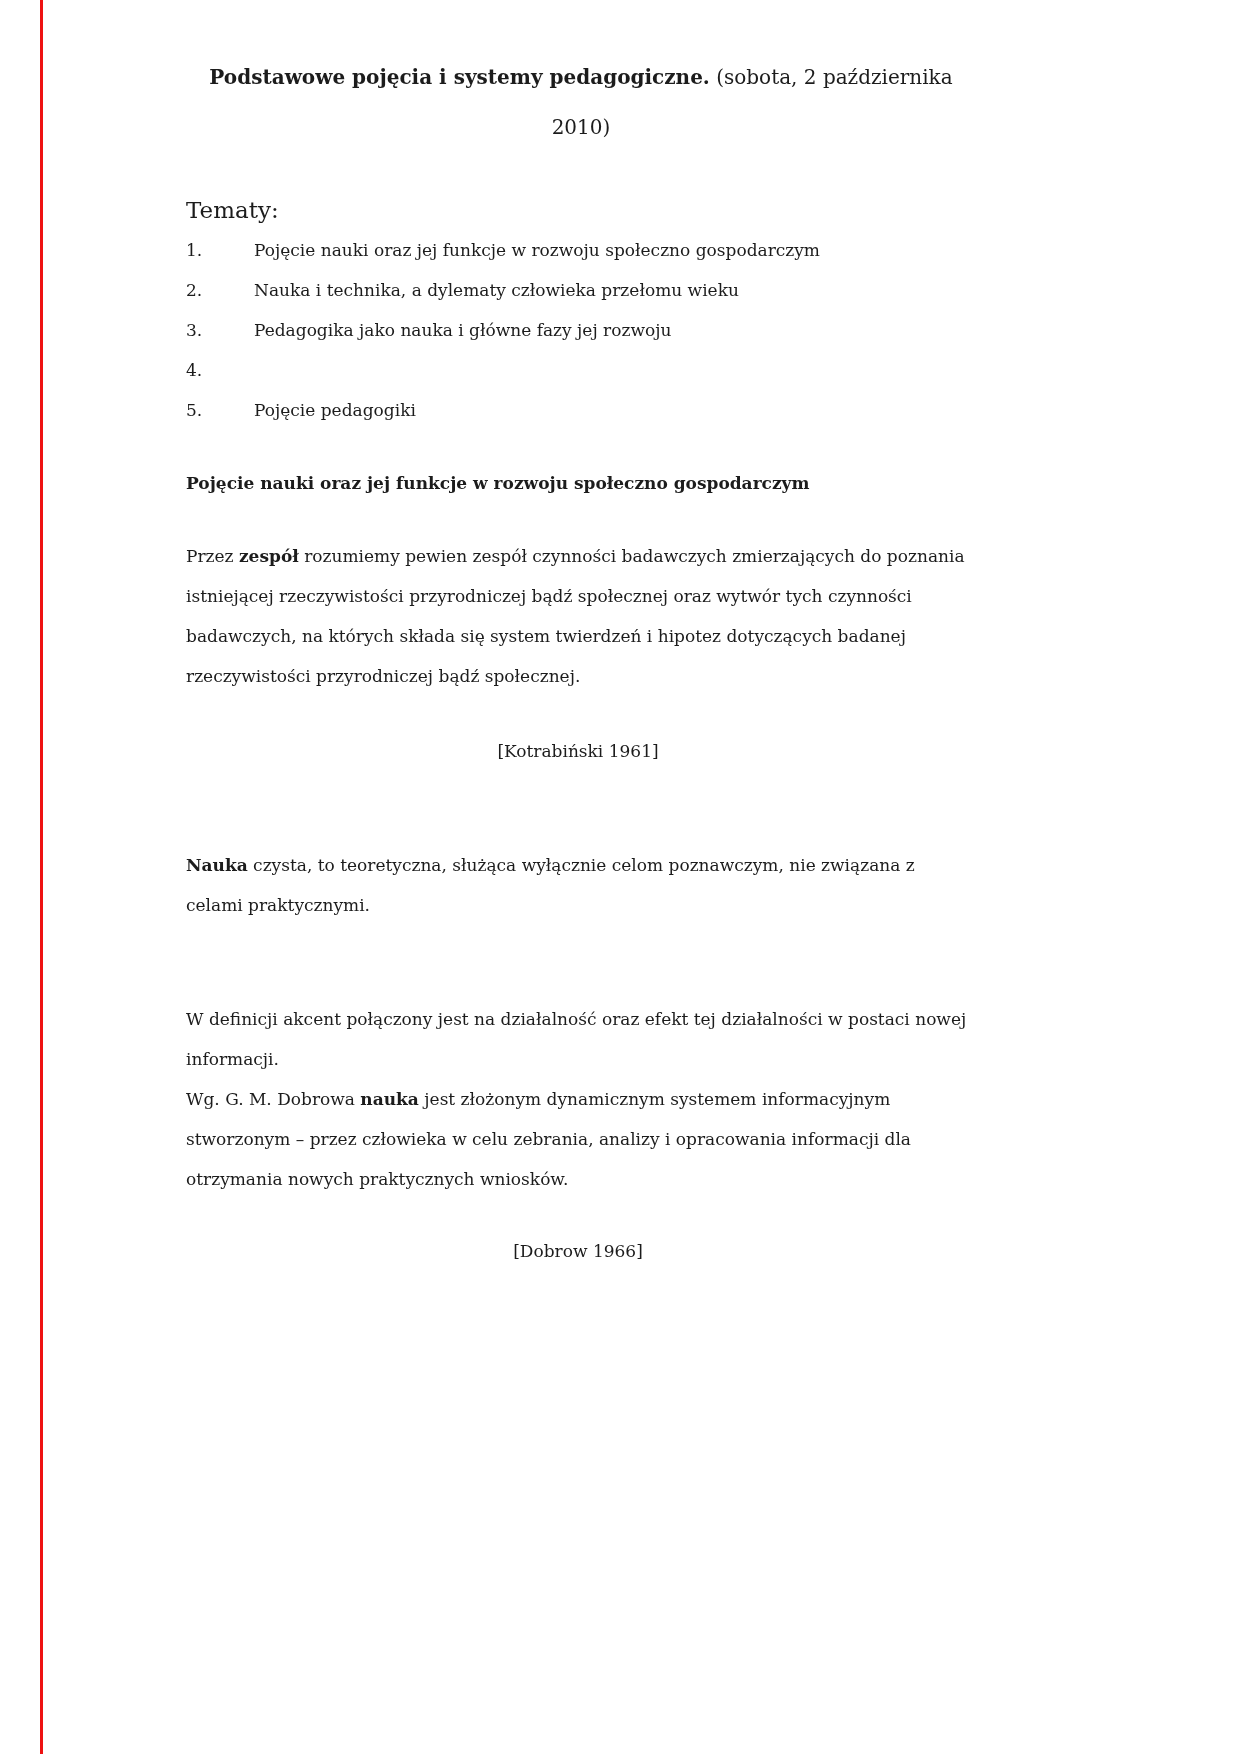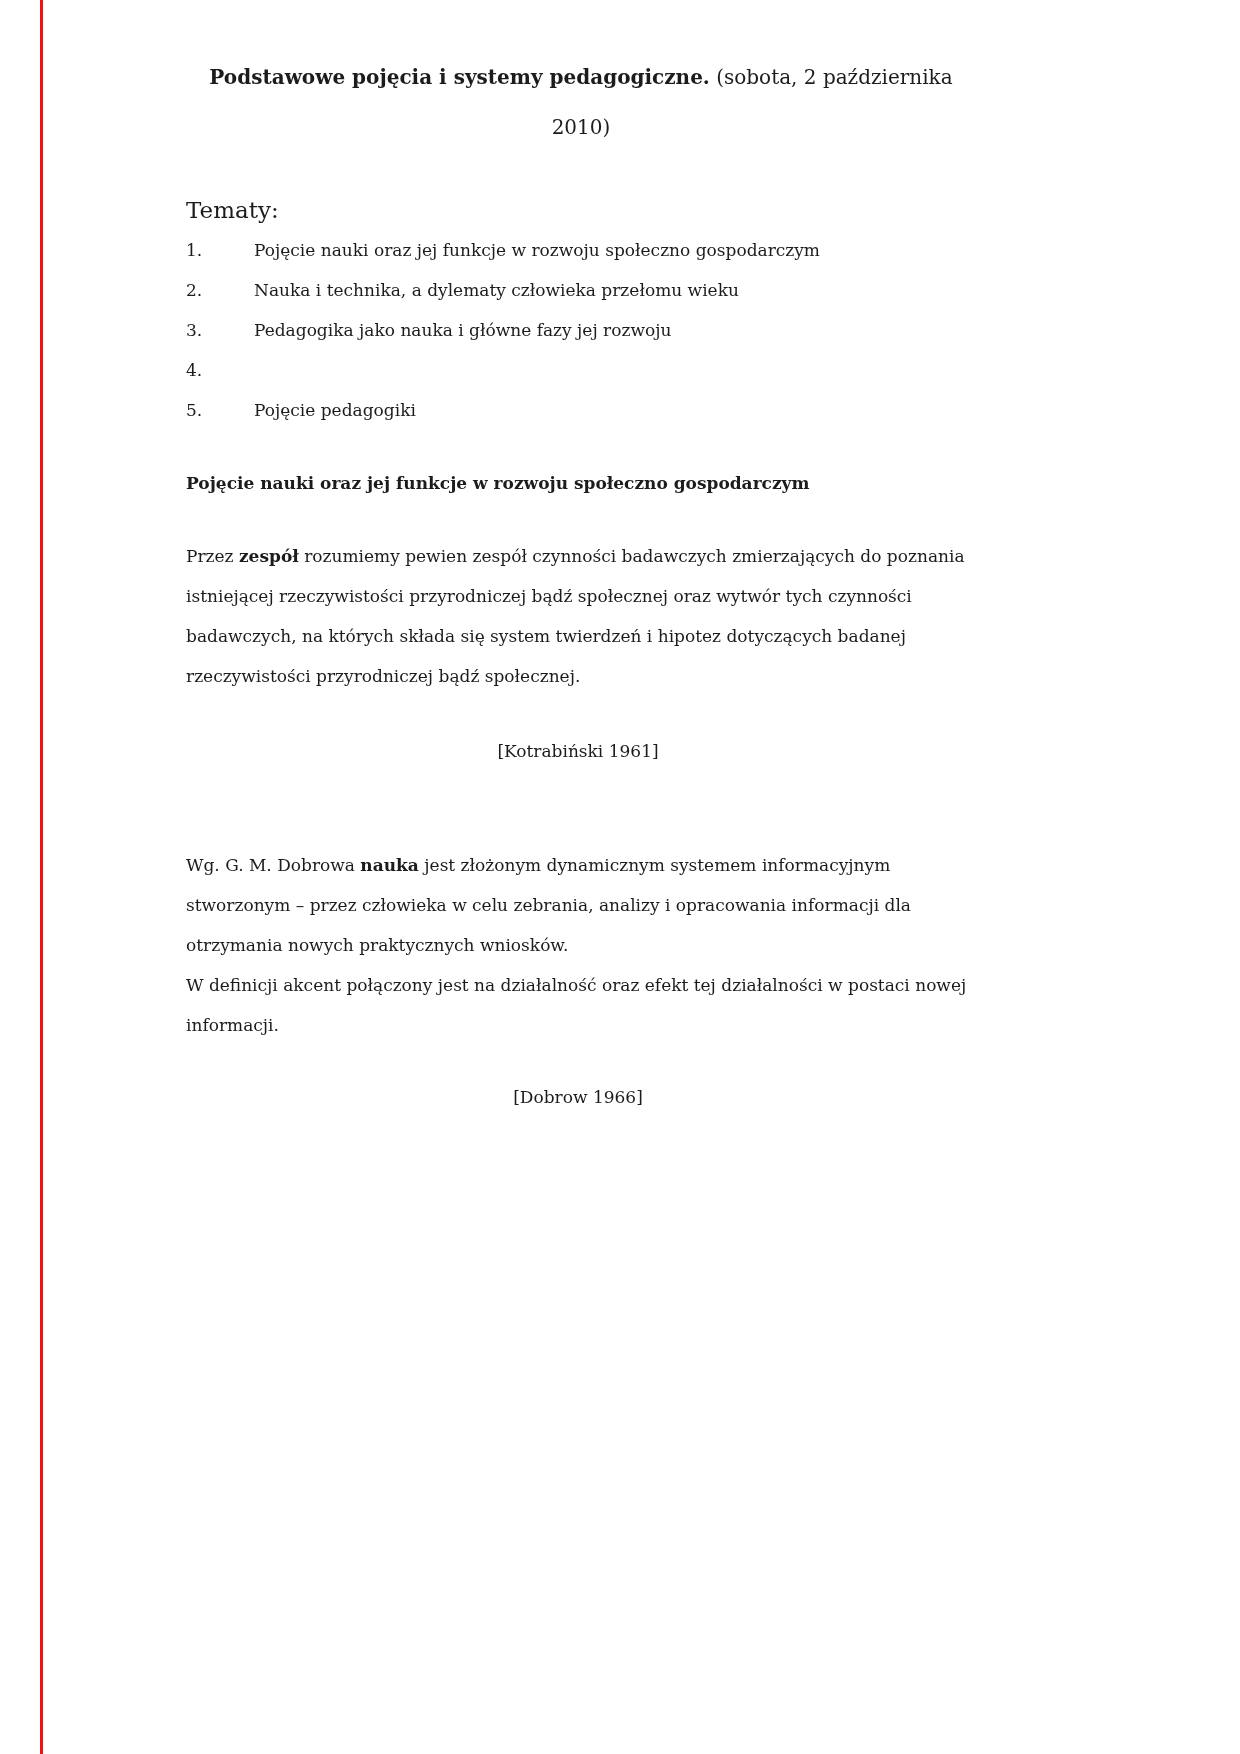--- a/index.html
+++ b/index.html
@@ -93,22 +93,23 @@
       <span>Pojęcie pedagogiki</span>
     </li>
   </ol>
 
   <p class="section-heading">Pojęcie nauki oraz jej funkcje w rozwoju społeczno gospodarczym</p>
 
   <p class="para"><span>Przez </span><b>zespół</b><span> rozumiemy pewien zespół czynności badawczych zmierzających do poznania istniejącej rzeczywistości przyrodniczej bądź społecznej oraz wytwór tych czynności badawczych, na których składa się system twierdzeń i hipotez dotyczących badanej rzeczywistości przyrodniczej bądź społecznej.</span></p>
 
   <p class="cite">[Kotrabiński 1961]</p>
 
+  <p class="para gap-lg"><b>Nauka</b><span> czysta, to teoretyczna, służąca wyłącznie celom poznawczym, nie związana z celami praktycznymi.</span></p>
 
 
   <div class="para gap-lg">
+    <p>W definicji akcent połączony jest na działalność  oraz efekt tej działalności w postaci nowej informacji.</p>
     <p><span>Wg. G. M. Dobrowa </span><b>nauka</b><span> jest złożonym dynamicznym systemem informacyjnym stworzonym – przez człowieka w celu zebrania, analizy i opracowania informacji dla otrzymania nowych praktycznych wniosków.</span></p>
-    <p>W definicji akcent połączony jest na działalność  oraz efekt tej działalności w postaci nowej informacji.</p>
   </div>
 
   <p class="cite gap-sm">[Dobrow 1966]</p>
 
 </div>
 
 </body></html>

